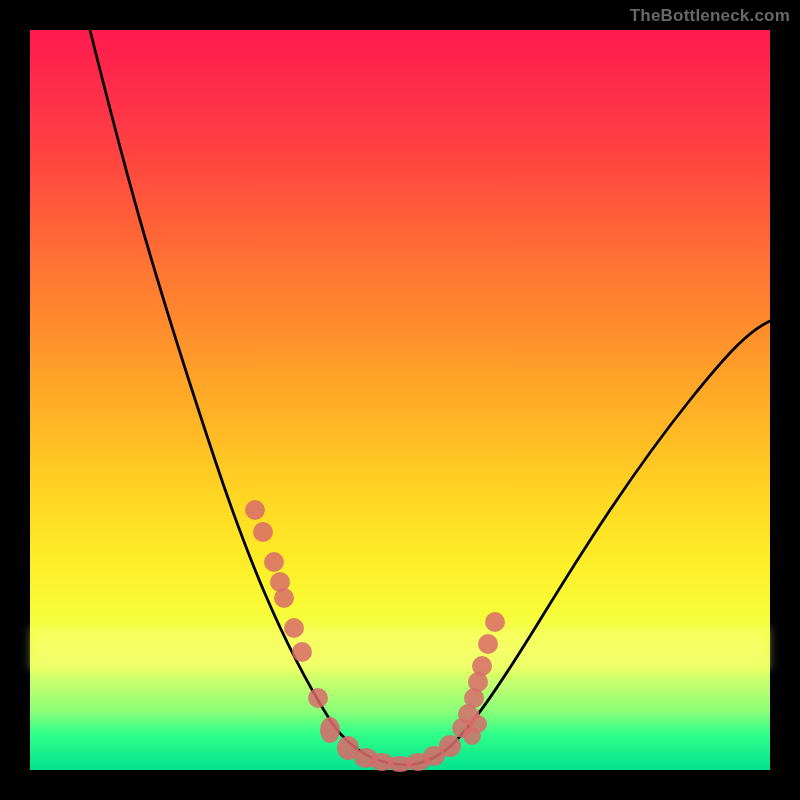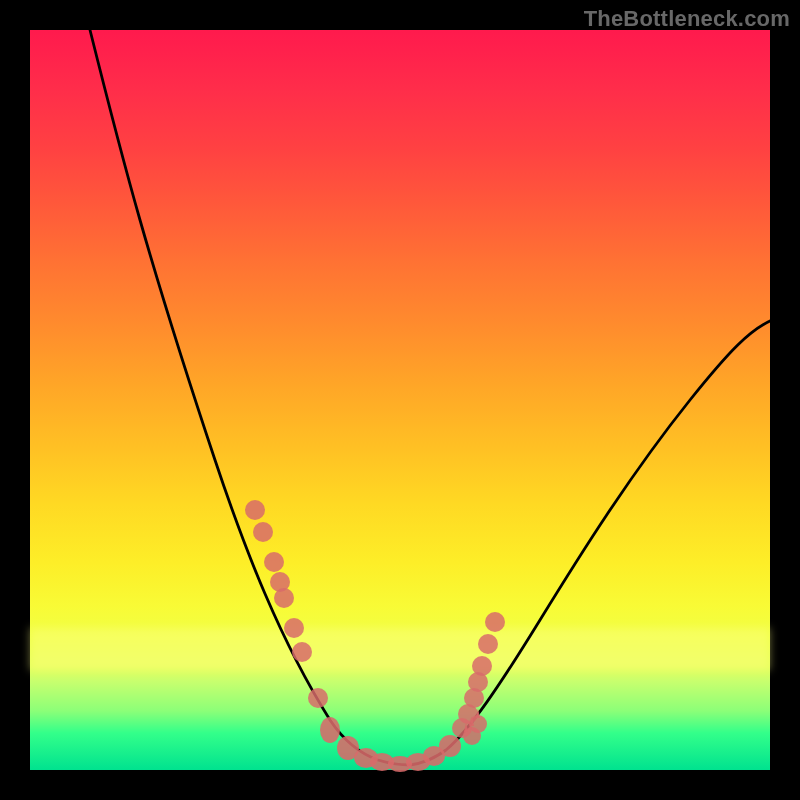--- a/index.html
+++ b/index.html
@@ -38,21 +38,21 @@
       #e6ff5a 86%,
       #c8ff6e 88%,
       #8cff78 92%,
       #33ff8a 95%,
       #00e28f 100%);
   }
   .attr {
     position: absolute;
     top: 6px;
     right: 10px;
-    font-size: 22px;
+    font-size: 17px;
     font-weight: 600;
     color: #686868;
     letter-spacing: 0.2px;
     z-index: 5;
   }
   svg.curve {
     position: absolute;
     left: 0; top: 0;
     width: 100%;
     height: 100%;

